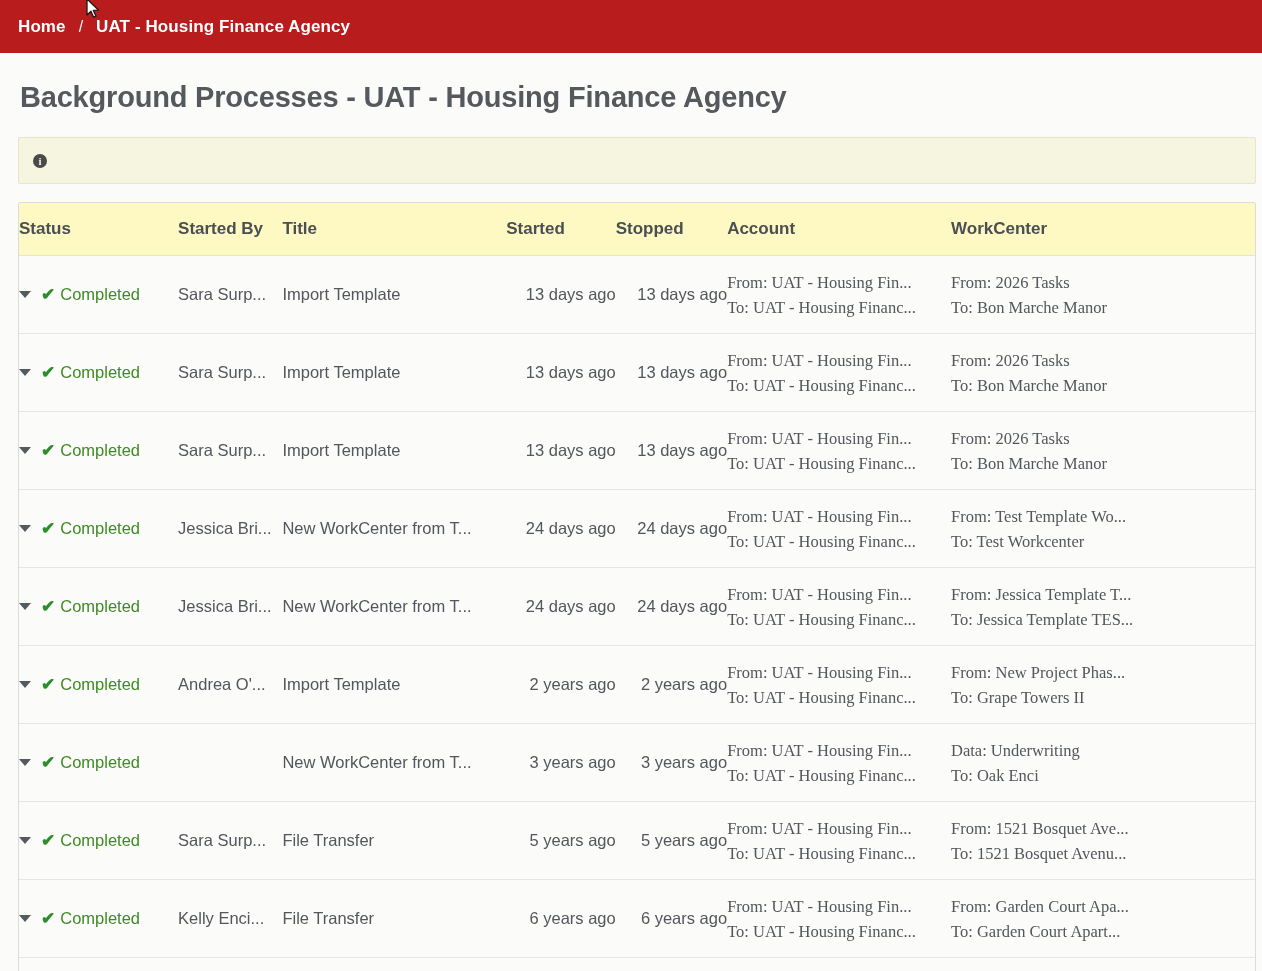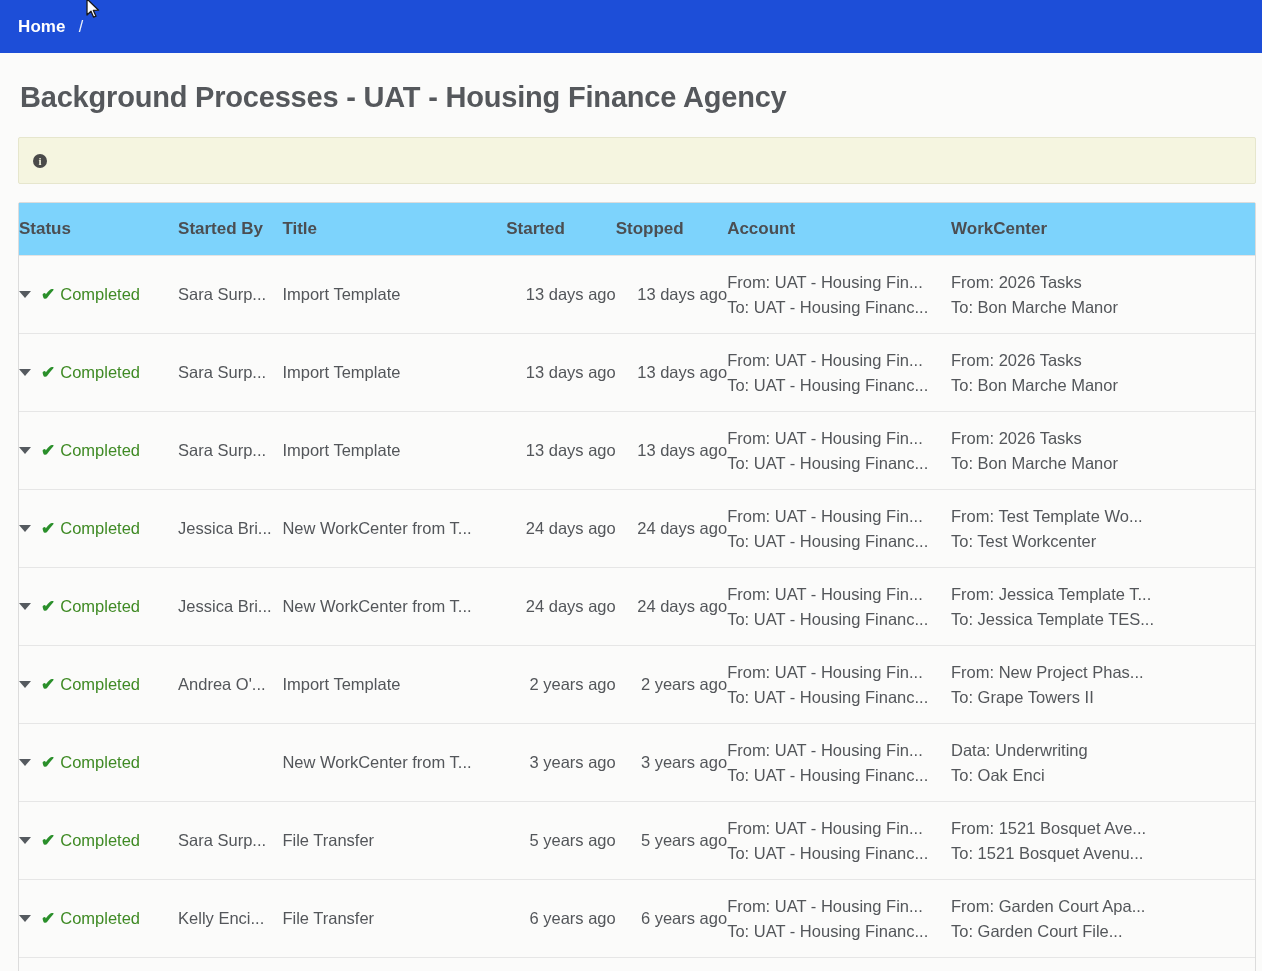--- a/index.html
+++ b/index.html
@@ -17,21 +17,21 @@
     position: relative;
     width: 1262px;
     height: 971px;
     background: #fbfbfa;
     overflow: hidden;
   }
 
   
   .breadcrumb-bar {
     height: 53px;
-    background: #1d4ed8;
+    background: #b91c1c;
     display: flex;
     align-items: center;
     padding: 0 16px 0 18px;
     box-sizing: border-box;
   }
   .crumb {
     color: #ffffff;
     font-size: 17px;
     font-weight: bold;
     letter-spacing: 0.1px;
@@ -104,21 +104,21 @@
   }
   table.bg-table th {
     text-align: left;
     font-size: 17px;
     font-weight: bold;
     color: #4b4e52;
     padding: 0;
     height: 52px;
     vertical-align: middle;
     border-bottom: 1px solid #e3e3e3;
-    background: #7dd3fc;
+    background: #fef9c3;
   }
 
   table.bg-table td {
     font-size: 16.5px;
     color: #53565a;
     vertical-align: middle;
     padding: 0;
     height: 77px;
     border-bottom: 1px solid #e6e6e6;
     background: #fbfbfa;
@@ -175,41 +175,42 @@
 
   .cell-startedby { color: #5a5d61; }
   .cell-title     { color: #53565a; }
   .cell-started, .cell-stopped { color: #53565a; text-align: right; padding-right: 13px; }
 
   .two-line {
     line-height: 25px;
     font-size: 16.5px;
     color: #53565a;
   }
-  .two-line div { white-space: nowrap; overflow: hidden; }
+  .two-line div { white-space: nowrap; overflow: hidden; font-family: Liberation Serif, serif; }
 
   
   .cursor {
     position: absolute;
     left: 86px;
     top: -2px;
     width: 14px;
     height: 21px;
     pointer-events: none;
     z-index: 50;
   }
 </style>
 </head>
 <body>
 
 <div id="page">
 
   <div class="breadcrumb-bar">
     <a class="crumb" href="#" style="text-decoration:none;">Home</a>
     <span class="crumb-sep">/</span>
+    <span class="crumb">UAT - Housing Finance Agency</span>
   </div>
 
   <h1 class="page-title">Background Processes - UAT - Housing Finance Agency</h1>
 
   <div class="info-banner">
     <span class="info-icon">i</span>
   </div>
 
   <div class="table-wrap">
     <table class="bg-table">
@@ -439,21 +440,21 @@
             <td class="cell-stopped">6 years ago</td>
             <td>
               <div class="two-line">
                 <div>From: UAT - Housing Fin...</div>
                 <div>To: UAT - Housing Financ...</div>
               </div>
             </td>
             <td>
               <div class="two-line">
                 <div>From: Garden Court Apa...</div>
-                <div>To: Garden Court File...</div>
+                <div>To: Garden Court Apart...</div>
               </div>
             </td>
           </tr>
           <tr>
             <td class="cell-status"></td>
             <td class="cell-startedby"></td>
             <td class="cell-title"></td>
             <td class="cell-started"></td>
             <td class="cell-stopped"></td>
             <td></td>

